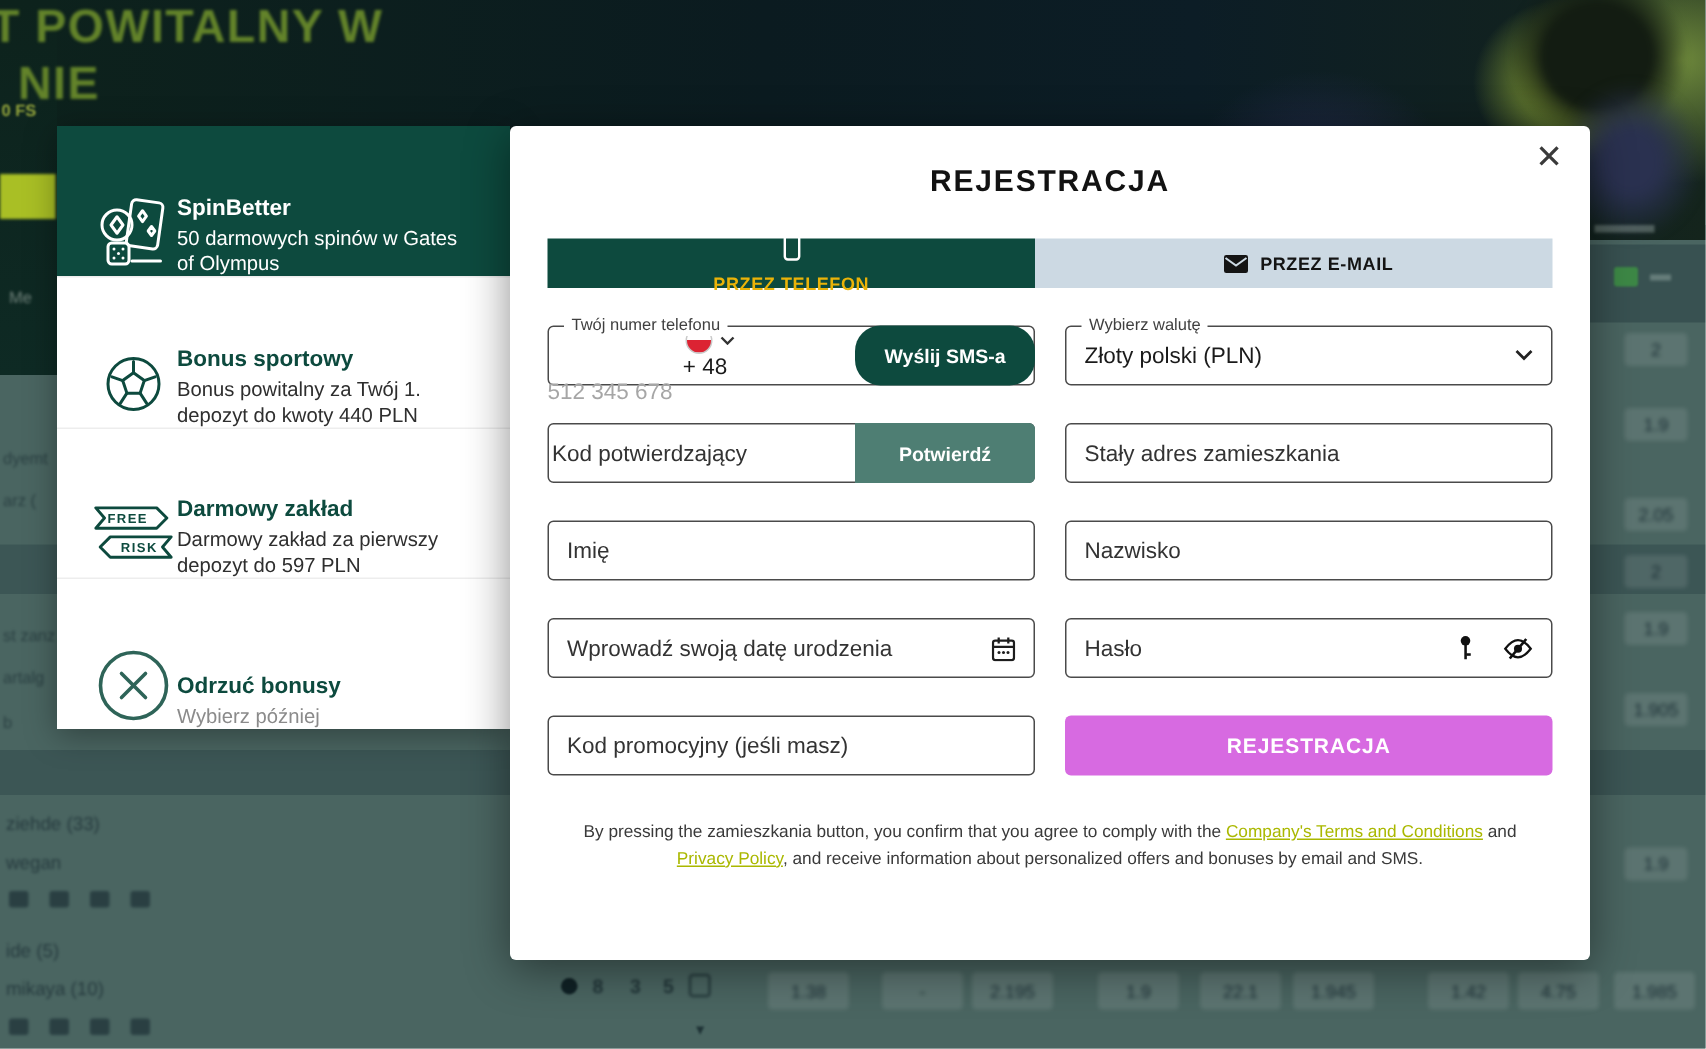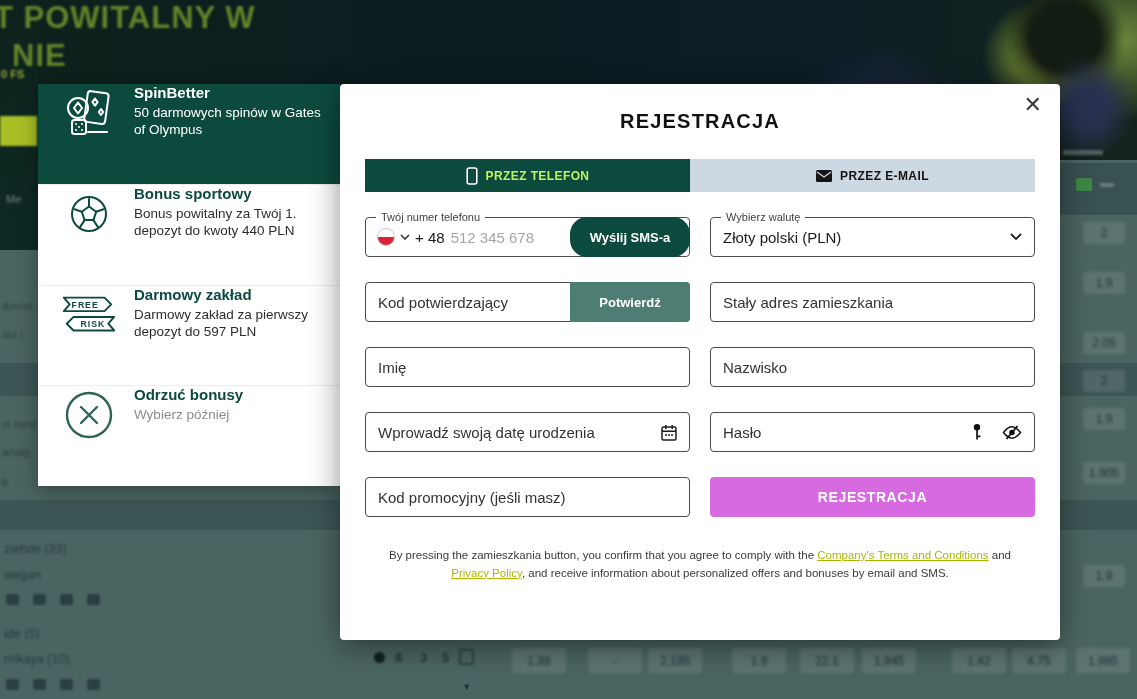--- a/index.html
+++ b/index.html
@@ -44,57 +44,57 @@
     filter:blur(1.4px); }
   .rodds { width:42px; height:22px; left:1083px; }
   .pag { color:#15262b; opacity:.75; filter:blur(1px); font-size:13px; font-weight:bold; }
   .pagdot { left:374px; top:652px; width:11px; height:11px; border-radius:50%; background:#102125; filter:blur(.8px);}
   .pagbox { left:459px; top:649px; width:15px; height:16px; border:2px solid #15262b; border-radius:3px; opacity:.55; filter:blur(1px);}
   .pagchev { left:464px; top:680px; font-size:11px; color:#14262b; opacity:.8; filter:blur(.6px);}
 
   
   #sidebar { left:38px; top:84px; width:302px; height:402px; background:#fff;
     box-shadow:0 4px 20px rgba(0,0,0,.35); display:flex; flex-direction:column; }
-  .sb-item { flex:1; display:flex; align-items:flex-start; gap:16px; padding:0 14px 0 22px; background:#fff; cursor:pointer; }
+  .sb-item { flex:1; display:flex; align-items:flex-end; gap:0; padding:0 14px 0 22px; background:#fff; cursor:pointer; }
   .sb-item + .sb-item { border-top:1px solid #ededed; }
   .sb-item.active { background:#0d4a3e; border-top:0; }
   .sb-icon { width:58px; height:58px; flex:0 0 58px; display:flex; align-items:center; justify-content:center; }
   .sb-txt { width:190px; }
   .sb-title { font-size:15px; font-weight:bold; color:#0d4a3e; margin-bottom:3px; }
   .sb-desc { font-size:13.5px; color:#2e2e2e; line-height:1.26; }
   .sb-item.active .sb-title, .sb-item.active .sb-desc { color:#fff; }
   .sb-desc.muted { color:#8b8b8b; }
 
   
   #modal { left:340px; top:84px; width:720px; height:556px; background:#fff; border-radius:4px;
     box-shadow:0 6px 30px rgba(0,0,0,.45); }
   .close-x { top:6px; right:14px; font-size:22px; color:#3a3a3a; cursor:pointer; line-height:1; padding:4px; }
   .m-title { text-align:center; margin-top:26px; font-size:20px; font-weight:bold; letter-spacing:1.2px; color:#121212; }
   .tabs { display:flex; margin:26px 25px 0 25px; height:33px; }
   .tab { flex:1; display:flex; align-items:center; justify-content:center; gap:8px;
     font-size:12px; font-weight:bold; letter-spacing:.4px; cursor:pointer; }
-  .tab.active { background:#0d4a3e; color:#bef264; }
+  .tab.active { background:#0d4a3e; color:#eab308;flex-direction:column; }
   .tab.inactive { background:#ccd9e3; color:#141414;padding-left:20px; }
   .form { display:grid; grid-template-columns:325px 325px; column-gap:20px; row-gap:25px;
     padding:0 25px; margin-top:25px; }
   .field { position:relative; height:40px; border:1px solid #4a4a4a; border-radius:4px;
     background:#fff; display:flex; align-items:center; }
   .field input { border:0; outline:0; flex:1; min-width:0; font-family:"Liberation Sans",sans-serif;
     font-size:15px; color:#222; padding:0 12px; background:transparent; }
   .field input::placeholder { color:#333; opacity:1; }
   .field.phone input { padding-left:6px; }
   .field.phone input::placeholder { color:#a6a6a6; }
   .legend { position:absolute; top:-8px; left:10px; background:#fff; padding:0 5px;
     font-size:11px; color:#3f3f3f; line-height:14px; }
   .side-btn { position:absolute; top:-1px; right:-1px; bottom:-1px; width:120px; border:0;
     border-radius:0 4px 4px 0; color:#fff; font-family:"Liberation Sans",sans-serif;
     font-size:13px; font-weight:bold; cursor:pointer; }
   .btn-dark { background:#0d4a3e;border-radius:17px; }
   .btn-teal { background:#4e7e73; }
-  .pad-r { padding-right:120px; }
+  .pad-r { padding-right:120px;flex-direction:column; }
   .flagwrap { display:flex; align-items:center; gap:5px; padding-left:11px; cursor:pointer; }
   .flag { width:18px; height:18px; border-radius:50%; border:1px solid #c9c9c9;
     background:linear-gradient(#ffffff 50%, #dc2333 50%); }
   .dial { font-size:15px; color:#1a1a1a; margin-left:5px; white-space:nowrap; }
   .selectbox { cursor:pointer; }
   .sel-val { flex:1; font-size:15px; color:#1a1a1a; padding:0 12px; }
   .f-ico { margin-right:12px; flex:0 0 auto; display:flex; cursor:pointer; }
   .submit-btn { height:40px; border:0; border-radius:4px; background:#d76ae1; color:#fff;
     font-family:"Liberation Sans",sans-serif; font-size:14px; font-weight:bold; letter-spacing:.6px; cursor:pointer; }
   .m-footer { width:690px; margin:30px auto 0; text-align:center; font-size:11.5px; color:#3a3a3a; line-height:1.55; }

